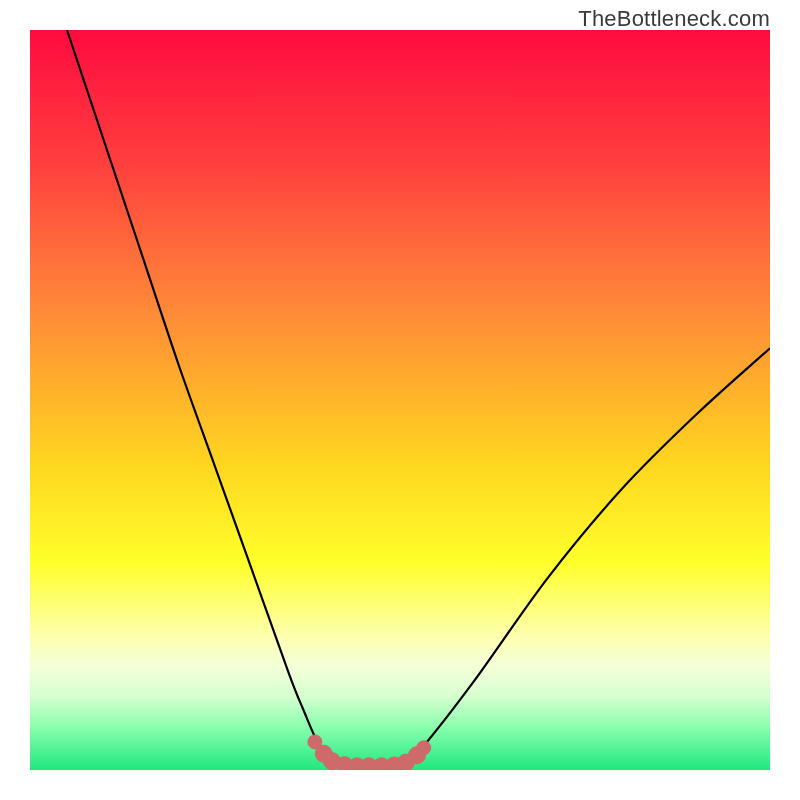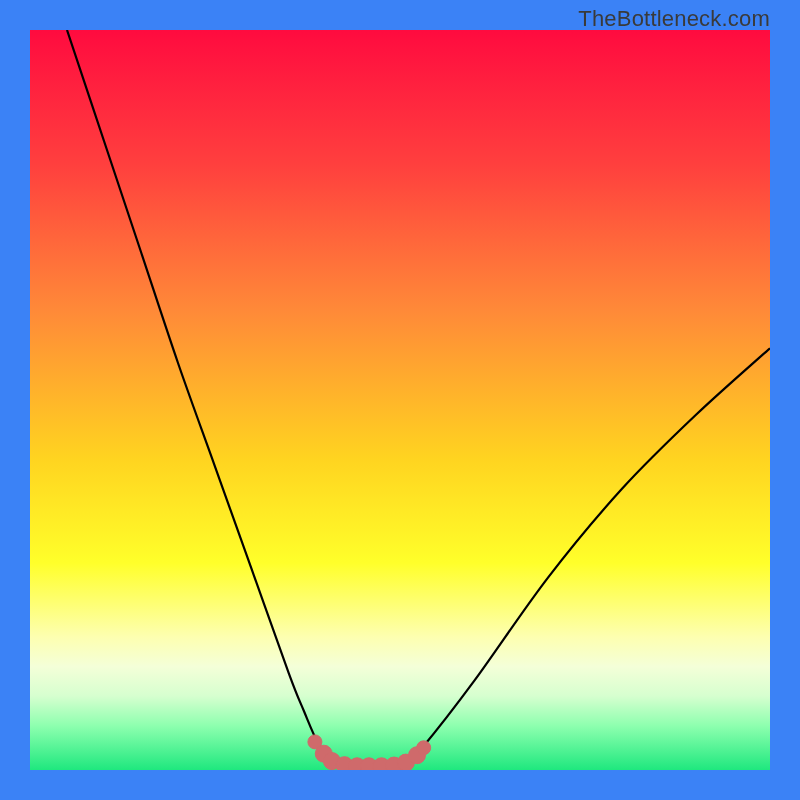--- a/index.html
+++ b/index.html
@@ -9,21 +9,21 @@
     height: 800px;
     background: #000;
     font-family: Arial, Helvetica, sans-serif;
   }
   .frame {
     position: absolute;
     top: 0;
     left: 0;
     width: 800px;
     height: 800px;
-    background: #3b82f6;
+    background: #ffffff;
   }
   .plot {
     position: absolute;
     top: 30px;
     left: 30px;
     width: 740px;
     height: 740px;
     overflow: hidden;
   }
   .gradient-bg {

